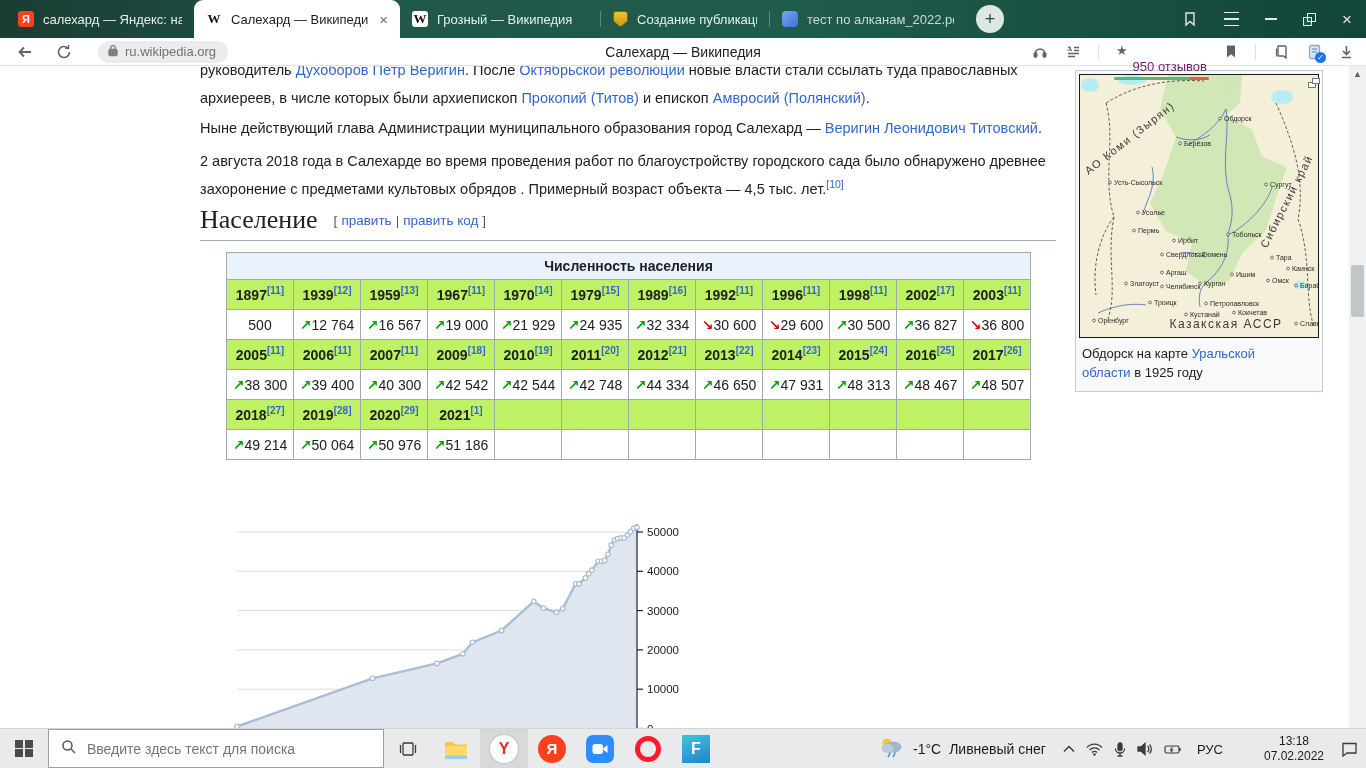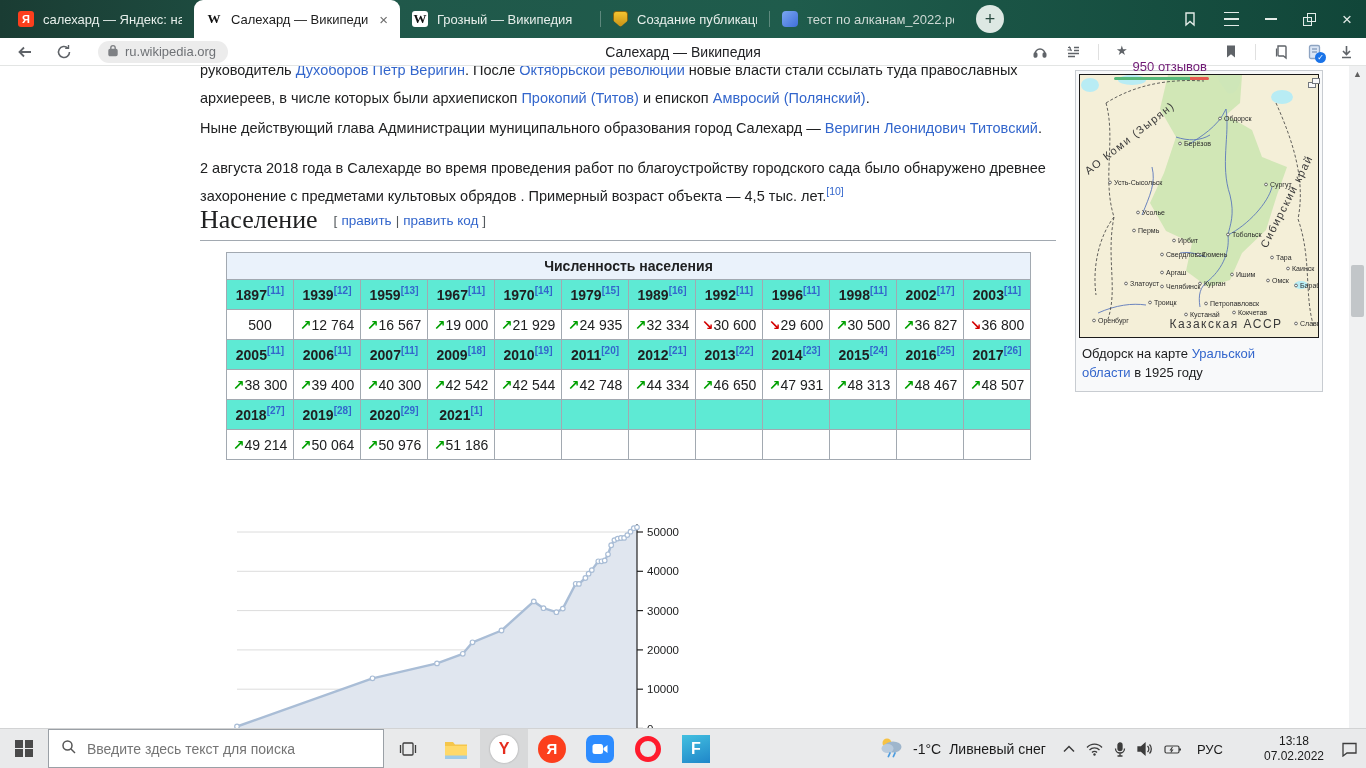--- a/index.html
+++ b/index.html
@@ -69,21 +69,21 @@
     padding-bottom:5px; display:flex; align-items:center; }
   .sect-title { font-family:"Liberation Serif","DejaVu Serif",serif; font-size:26px; font-weight:400; }
   .edit-links { margin-left:16px; font-size:13.5px; color:#54595d; }
   .edit-links .wlink { margin:0 4px; }
 
   
   .pop-table { position:absolute; left:202px; top:252px; border-collapse:collapse;margin-left:24px; }
   .pop-table td, .pop-table th { border:1px solid #a2a9b1; width:67px; height:30px; text-align:center;
     font-size:14px; padding:0 2px; }
   .pop-table .cap { background:#eaf2fb; font-weight:bold; height:27px; font-size:14px; }
-  .pop-table th { background:#5eead4; font-weight:bold; }
+  .pop-table th { background:#bef264; font-weight:bold; }
   .pop-table th .wref { font-size:10px; }
   .pop-table td { background:#fff; white-space:nowrap; }
   .tr-up { color:#00a000; font-weight:bold; }
   .tr-down { color:#d30000; font-weight:bold; }
 
   
   .chart-wrap { position:absolute; left:217px; top:520px; width:470px; height:248px; }
 
   
   .infobox { position:absolute; left:1075px; top:70px; width:248px; background:#f8f9fa;
@@ -131,21 +131,21 @@
 </style>
 </head>
 <body>
 
 <div id="window">
 
   <div class="content">
     <div class="article">
       <p class="para" style="top:56px"><span>руководитель </span><span class="wlink">Духоборов Пётр Веригин</span><span>. После </span><span class="wlink">Октябрьской революции</span><span> новые власти стали ссылать туда православных</span><br><span>архиереев, в числе которых были архиепископ </span><span class="wlink">Прокопий (Титов)</span><span> и епископ </span><span class="wlink">Амвросий (Полянский)</span><span>.</span></p>
       <p class="para" style="top:114px"><span>Ныне действующий глава Администрации муниципального образования город Салехард — </span><span class="wlink">Веригин Леонидович Титовский</span><span>.</span></p>
-      <p class="para" style="top:154px"><span>2 августа 2018 года в Салехарде во время проведения работ по благоустройству городского сада было обнаружено древнее</span><br><span>захоронение с предметами культовых обрядов . Примерный возраст объекта — 4,5 тыс. лет.</span><span class="wref">[10]</span></p>
+      <p class="para" style="top:147px"><span>2 августа 2018 года в Салехарде во время проведения работ по благоустройству городского сада было обнаружено древнее</span><br><span>захоронение с предметами культовых обрядов . Примерный возраст объекта — 4,5 тыс. лет.</span><span class="wref">[10]</span></p>
 
       <div class="sect-head">
         <span class="sect-title">Население</span>
         <span class="edit-links"><span>[</span><span class="wlink">править</span><span>|</span><span class="wlink">править код</span><span>]</span></span>
       </div>
     </div>
 
     <table class="pop-table">
         <tbody id="pop-tbody">
           <tr>

